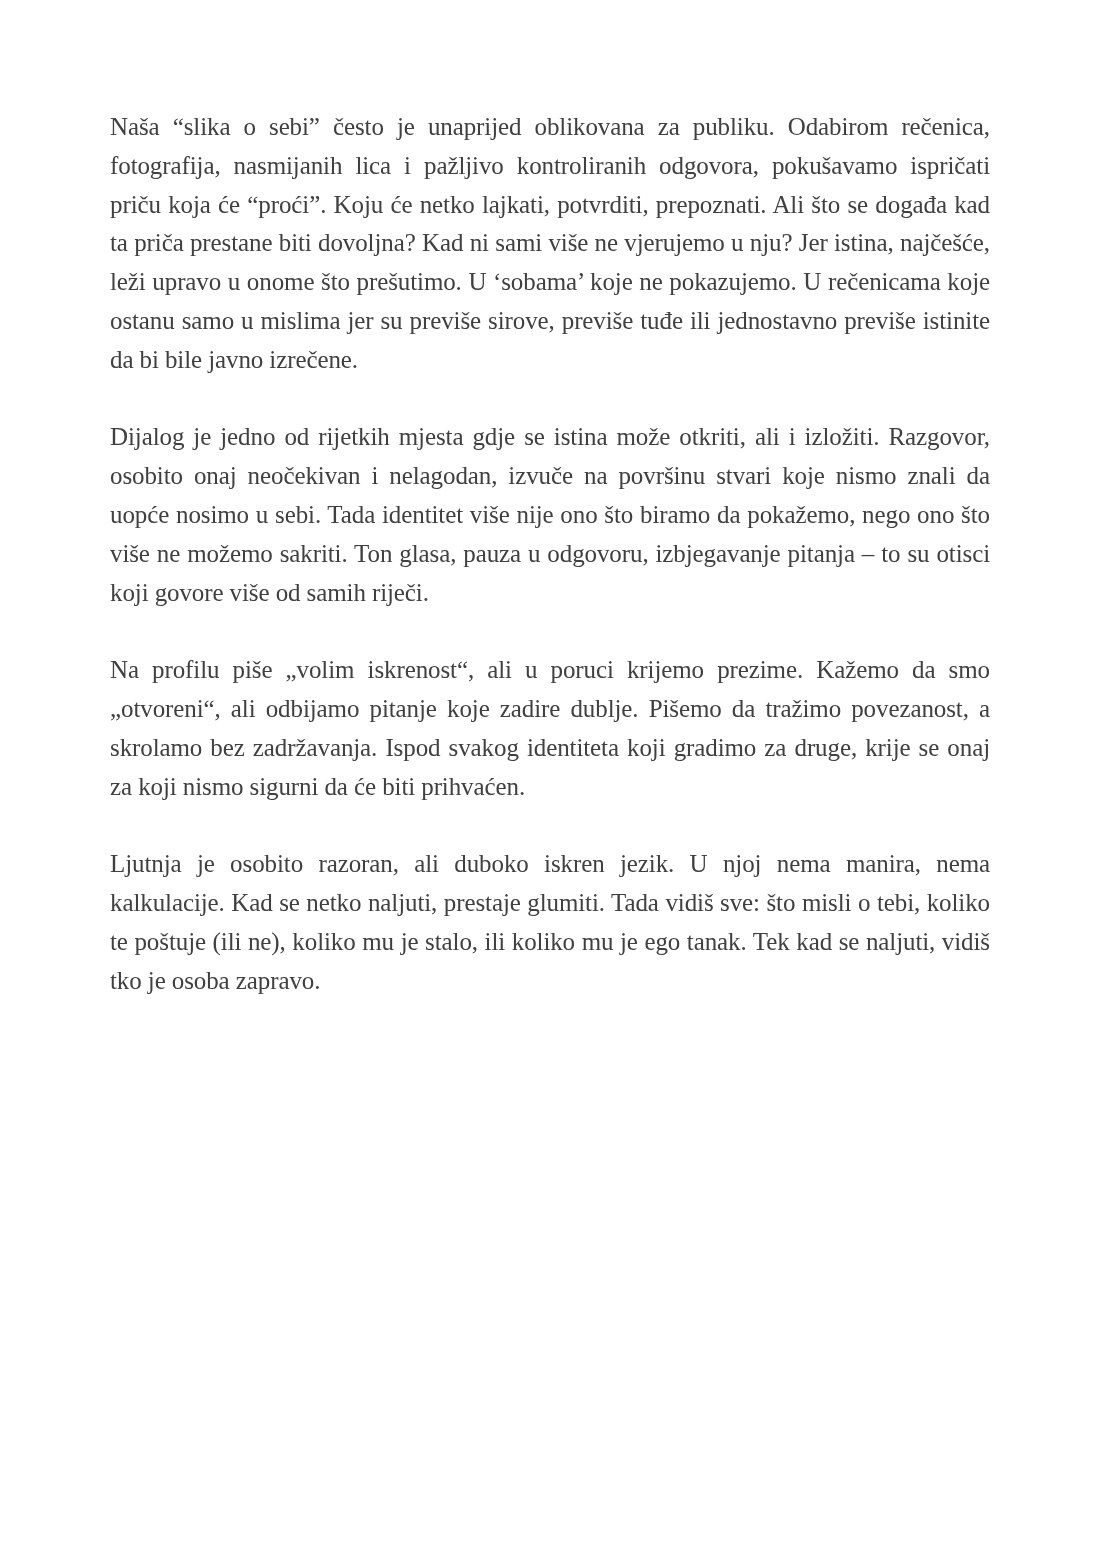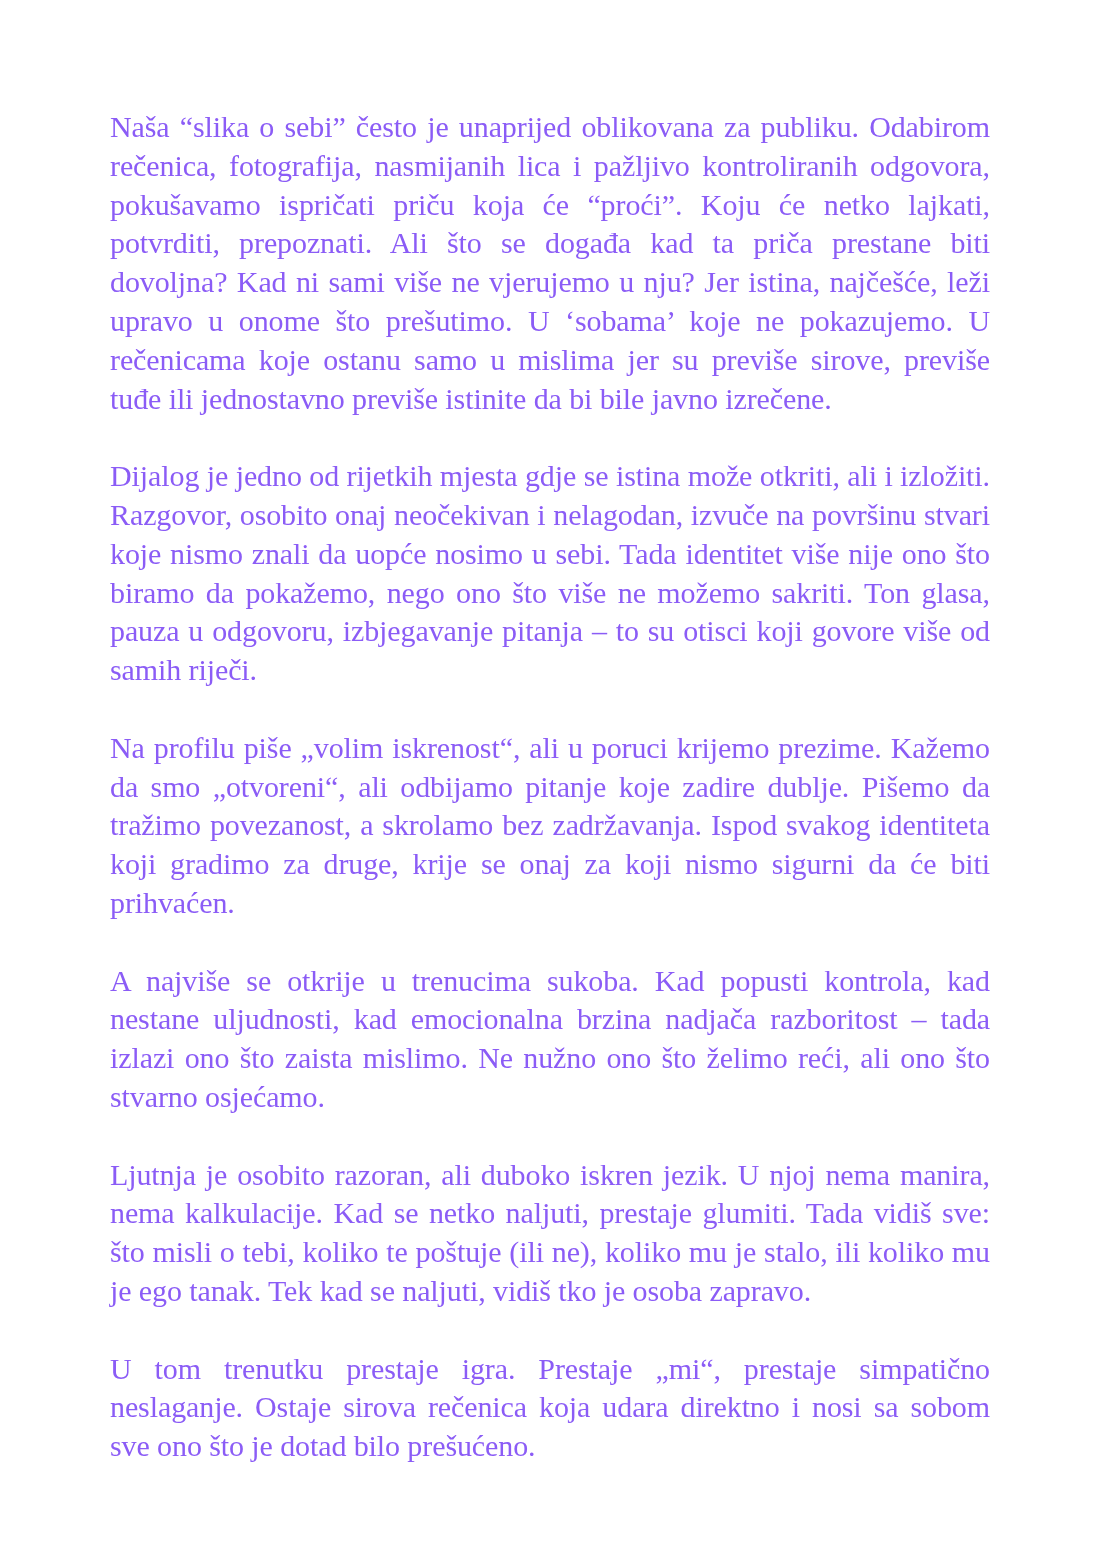--- a/index.html
+++ b/index.html
@@ -12,33 +12,31 @@
       height: 1554px;
       position: relative;
       overflow: hidden;
     }
     .page {
       position: absolute;
       left: 110px;
       top: 108px;
       width: 880px;
       font-family: "Liberation Serif", "DejaVu Serif", serif;
-      font-size: 30px;
+      font-size: 25px;
       line-height: 38.8px;
-      color: #8b5cf6;
+      color: #404040;
       text-align: justify;
       letter-spacing: -0.1px;
     }
     .page p {
       margin: 0 0 38.8px 0;
     }
   </style>
 </head>
 <body>
 
 <div class="page">
   <p>Naša “slika o sebi” često je unaprijed oblikovana za publiku. Odabirom rečenica, fotografija, nasmijanih lica i pažljivo kontroliranih odgovora, pokušavamo ispričati priču koja će “proći”. Koju će netko lajkati, potvrditi, prepoznati. Ali što se događa kad ta priča prestane biti dovoljna? Kad ni sami više ne vjerujemo u nju? Jer istina, najčešće, leži upravo u onome što prešutimo. U ‘sobama’ koje ne pokazujemo. U rečenicama koje ostanu samo u mislima jer su previše sirove, previše tuđe ili jednostavno previše istinite da bi bile javno izrečene.</p>
   <p>Dijalog je jedno od rijetkih mjesta gdje se istina može otkriti, ali i izložiti. Razgovor, osobito onaj neočekivan i nelagodan, izvuče na površinu stvari koje nismo znali da uopće nosimo u sebi. Tada identitet više nije ono što biramo da pokažemo, nego ono što više ne možemo sakriti. Ton glasa, pauza u odgovoru, izbjegavanje pitanja – to su otisci koji govore više od samih riječi.</p>
   <p>Na profilu piše „volim iskrenost“, ali u poruci krijemo prezime. Kažemo da smo „otvoreni“, ali odbijamo pitanje koje zadire dublje. Pišemo da tražimo povezanost, a skrolamo bez zadržavanja. Ispod svakog identiteta koji gradimo za druge, krije se onaj za koji nismo sigurni da će biti prihvaćen.</p>
-  <p>A najviše se otkrije u trenucima sukoba. Kad popusti kontrola, kad nestane uljudnosti, kad emocionalna brzina nadjača razboritost – tada izlazi ono što zaista mislimo. Ne nužno ono što želimo reći, ali ono što stvarno osjećamo.</p>
   <p>Ljutnja je osobito razoran, ali duboko iskren jezik. U njoj nema manira, nema kalkulacije. Kad se netko naljuti, prestaje glumiti. Tada vidiš sve: što misli o tebi, koliko te poštuje (ili ne), koliko mu je stalo, ili koliko mu je ego tanak. Tek kad se naljuti, vidiš tko je osoba zapravo.</p>
-  <p>U tom trenutku prestaje igra. Prestaje „mi“, prestaje simpatično neslaganje. Ostaje sirova rečenica koja udara direktno i nosi sa sobom sve ono što je dotad bilo prešućeno.</p>
 </div>
 
 </body></html>

